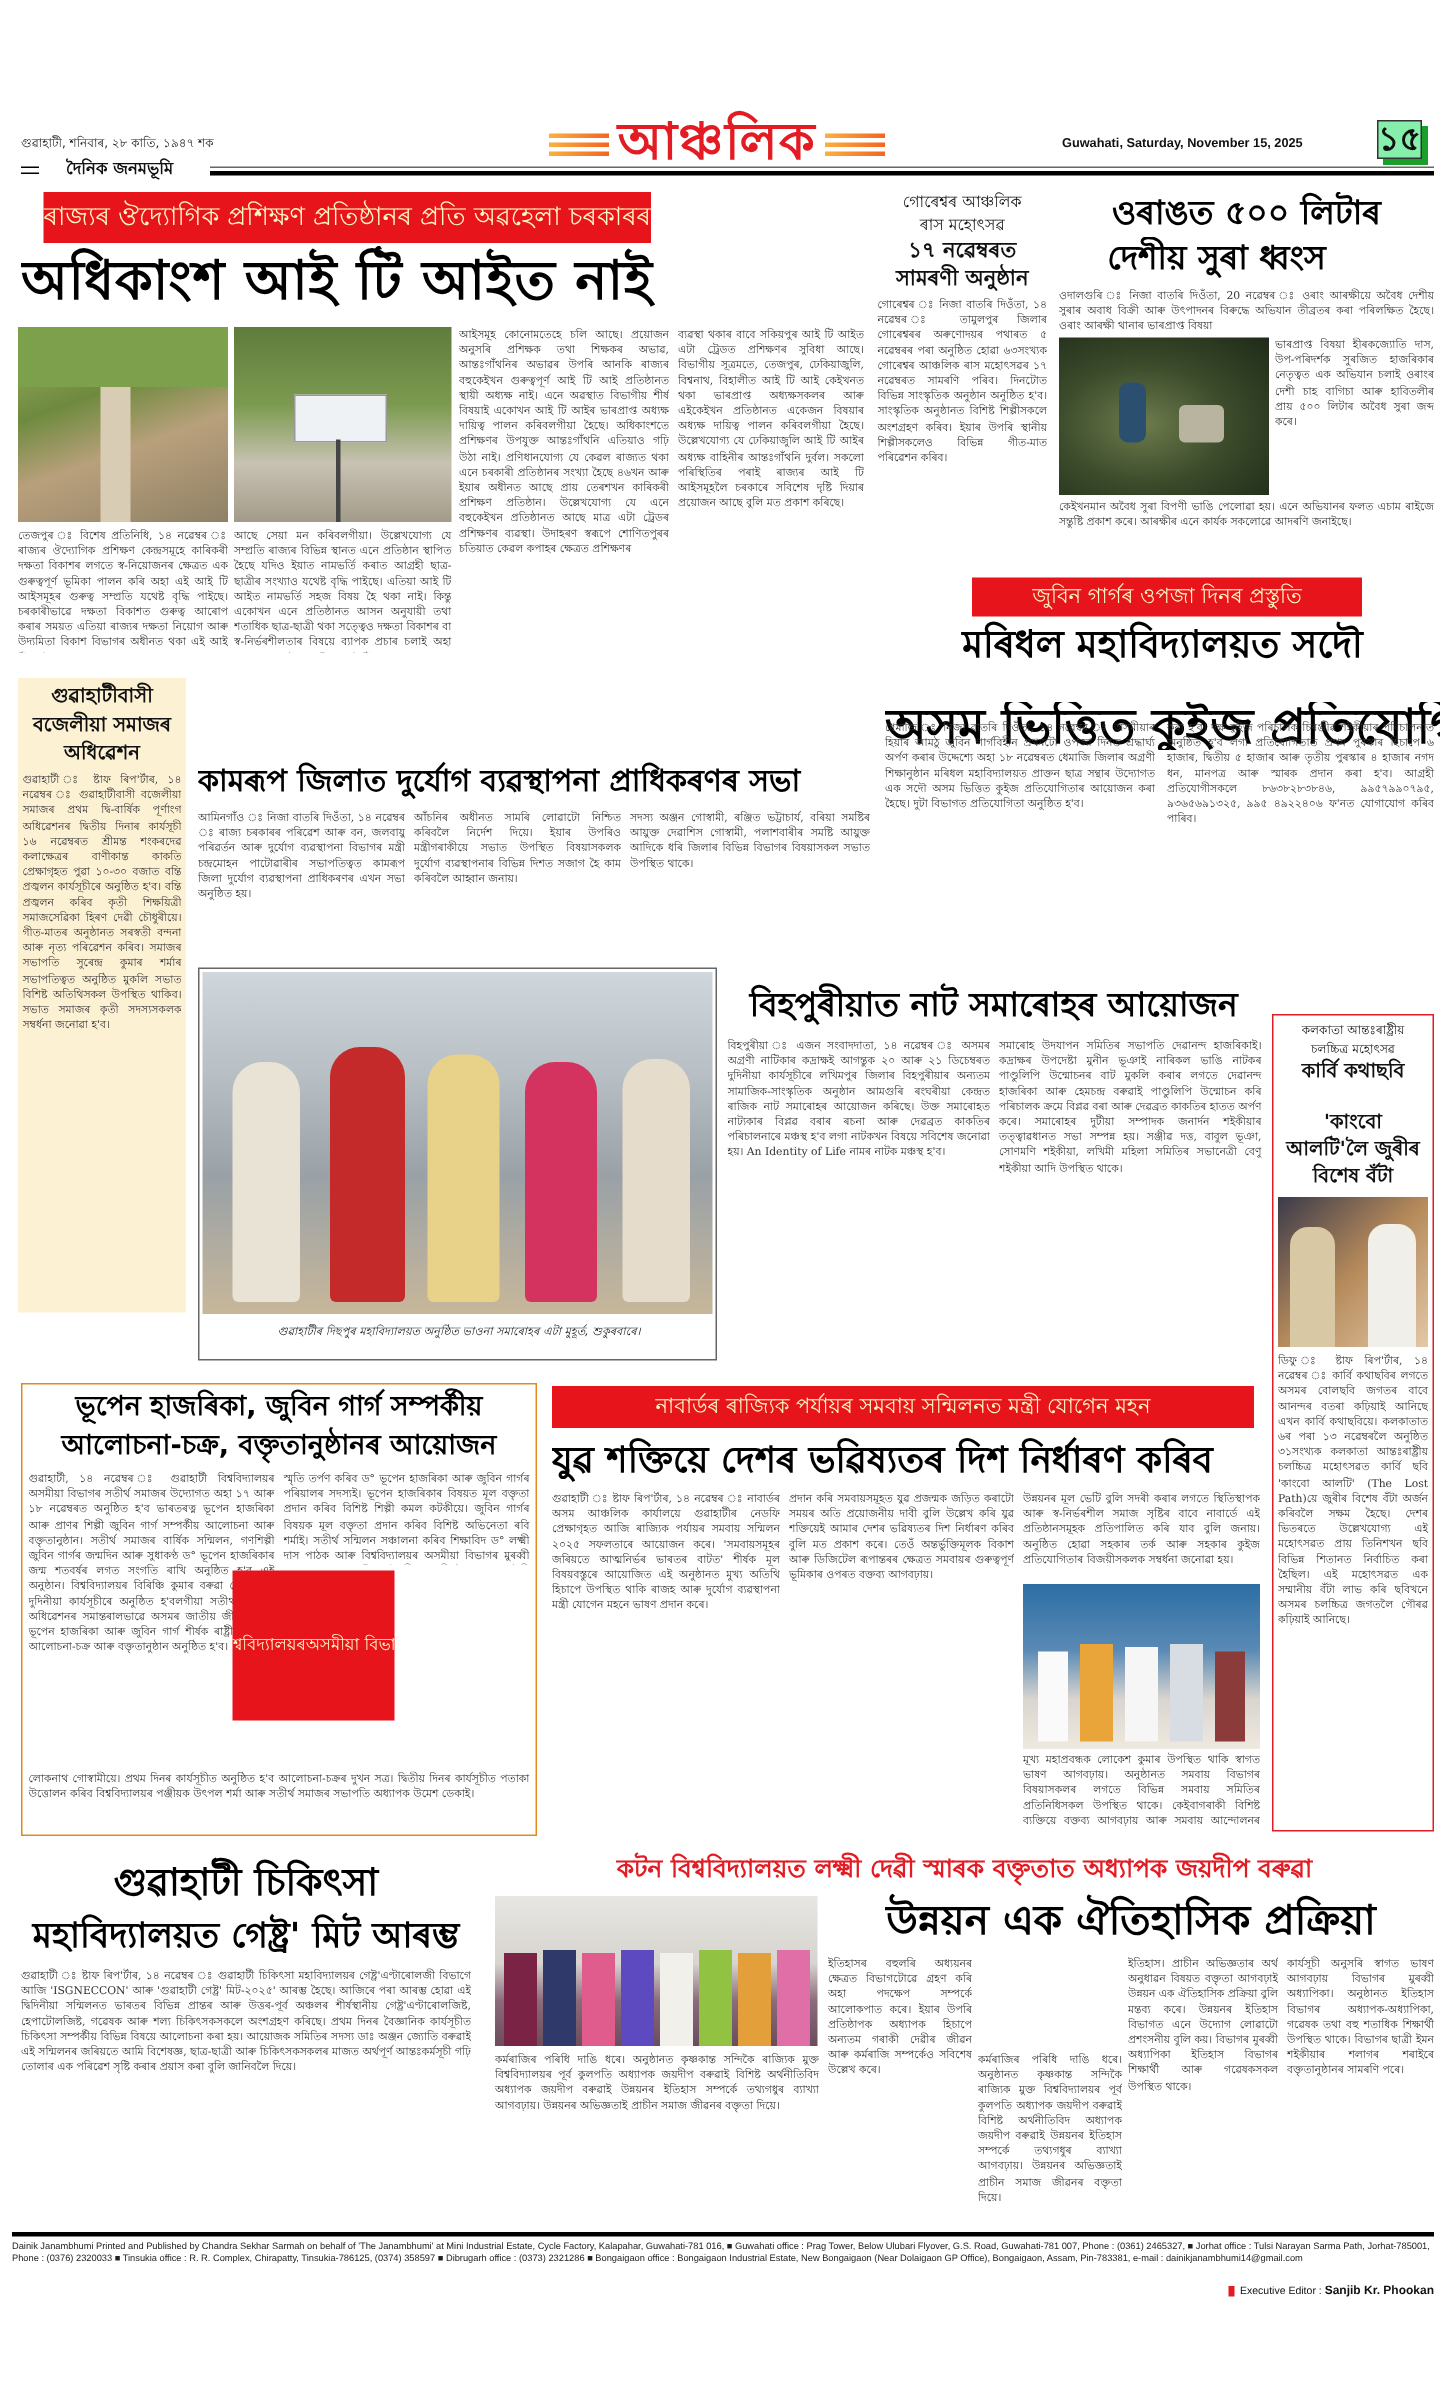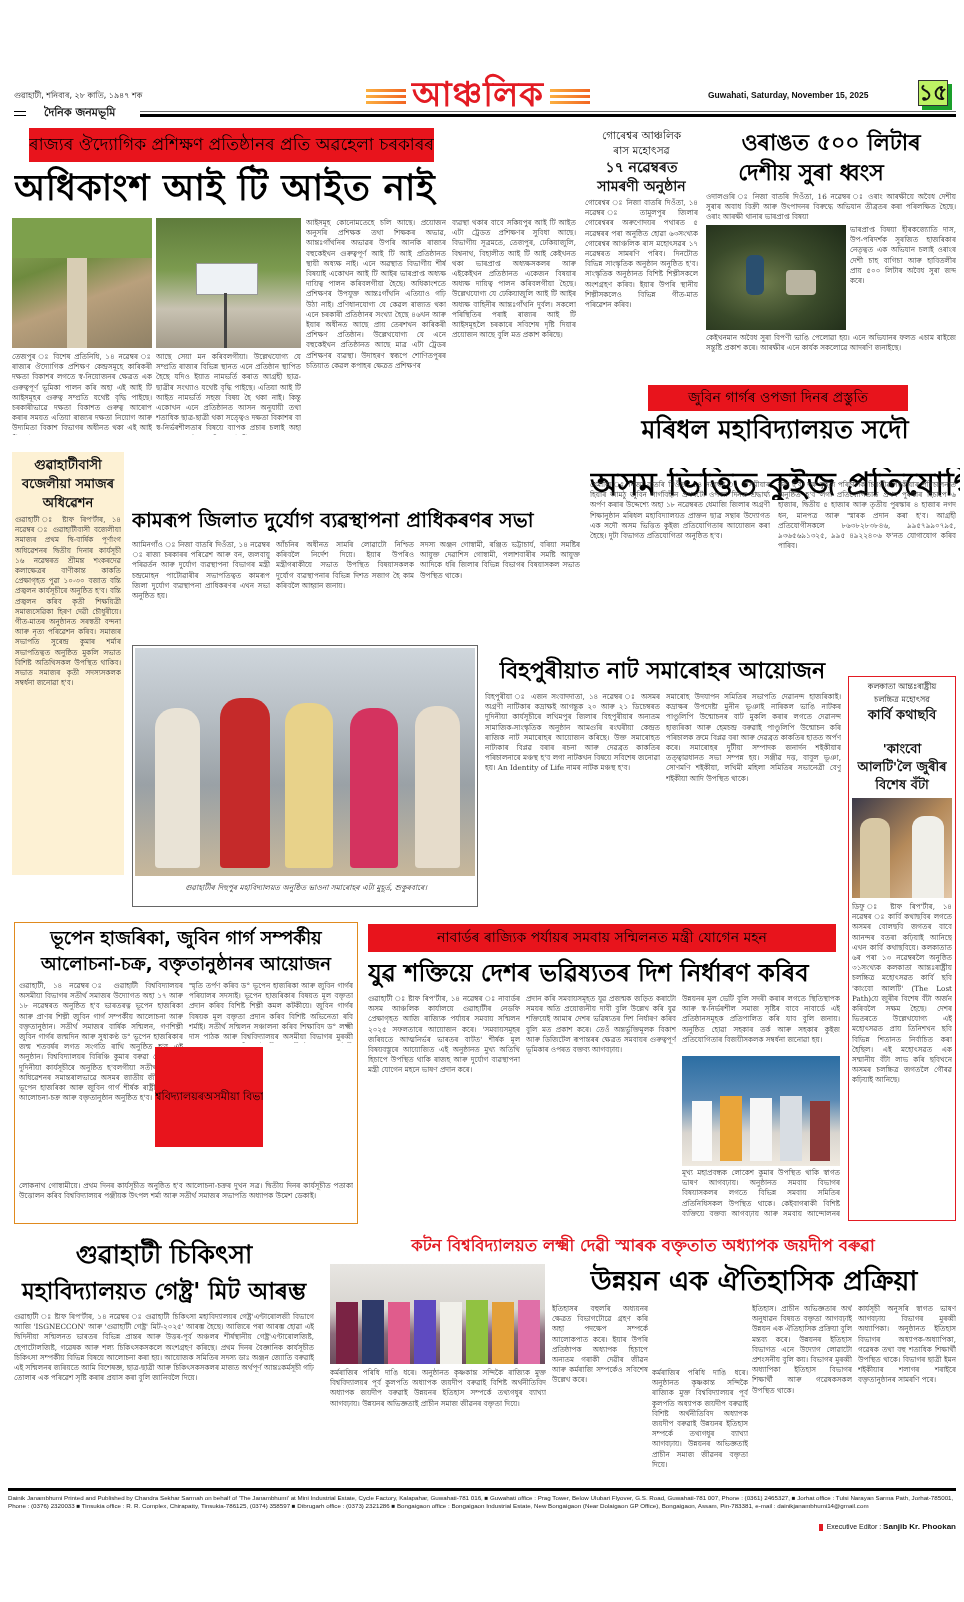--- a/index.html
+++ b/index.html
@@ -1,26 +1,26 @@
 <!DOCTYPE html>
 <html><head>
 <meta charset="utf-8">
 <style>
   html,body{margin:0;padding:0;background:#fff;}
   body{width:964px;height:1602px;position:relative;overflow:hidden;font-family:"DejaVu Sans",sans-serif;color:#111;}
   .abs{position:absolute;}
   .txt{font-family:"DejaVu Serif",serif;font-size:7.2px;line-height:10.2px;color:#333;text-align:justify;overflow:hidden;}
   .hl{font-family:"DejaVu Sans",sans-serif;font-weight:bold;color:#000;white-space:nowrap;overflow:hidden;}
-  .red-banner{background:#e8141c;color:#000000;font-family:"DejaVu Sans",sans-serif;display:flex;align-items:center;justify-content:center;white-space:nowrap;overflow:hidden;}
+  .red-banner{background:#e8141c;color:#fef9c3;font-family:"DejaVu Sans",sans-serif;display:flex;align-items:center;justify-content:center;white-space:nowrap;overflow:hidden;}
   .photo{overflow:hidden;}
   .rule{background:#000;}
   
   .mast-logo{font-family:"DejaVu Sans",sans-serif;font-weight:bold;color:#e31b23;font-size:34px;letter-spacing:1px;}
   .stripe{height:3px;background:linear-gradient(90deg,#fbb040,#f26522);margin:3px 0;}
-  .pagenum{border:1px solid #333;background:#bef264;font-weight:bold;font-size:22px;display:flex;align-items:center;justify-content:center;box-shadow:4px 4px 0 #1a9f2b;}
+  .pagenum{border:1px solid #333;background:#86efac;font-weight:bold;font-size:22px;display:flex;align-items:center;justify-content:center;box-shadow:4px 4px 0 #1a9f2b;}
 </style>
 </head>
 <body>
 
 <div class="abs" style="left:8px;top:80px;width:948px;height:42px;">
   <div class="abs" style="left:6px;top:9px;font-size:8px;color:#222;">গুৱাহাটী, শনিবাৰ, ২৮ কাতি, ১৯৪৭ শক</div>
   <div class="abs" style="left:6px;top:24px;width:330px;display:flex;align-items:center;gap:14px;">
     <span style="display:inline-block;width:12px;height:3px;border-top:1px solid #000;border-bottom:1px solid #000;margin-right:4px;"></span>
     <span style="font-weight:bold;font-size:11px;">দৈনিক জনমভূমি</span>
   </div>
@@ -62,21 +62,21 @@
 <div class="abs" style="left:585px;top:128px;width:113px;height:240px;text-align:center;">
   <div style="font-size:10.5px;line-height:15px;">গোৰেশ্বৰ আঞ্চলিক</div>
   <div style="font-size:10.5px;line-height:15px;">ৰাস মহোৎসৱ</div>
   <div style="font-size:14px;font-weight:bold;line-height:19px;">১৭ নৱেম্বৰত</div>
   <div style="font-size:14px;font-weight:bold;line-height:19px;">সামৰণী অনুষ্ঠান</div>
   <div class="txt" style="height:165px;margin-top:2px;">গোৰেশ্বৰ ঃ নিজা বাতৰি দিওঁতা, ১৪ নৱেম্বৰ ঃ তামুলপুৰ জিলাৰ গোৰেশ্বৰৰ অৰুণোদয়ৰ পথাৰত ৫ নৱেম্বৰৰ পৰা অনুষ্ঠিত হোৱা ৬৩সংখ্যক গোৰেশ্বৰ আঞ্চলিক ৰাস মহোৎসৱৰ ১৭ নৱেম্বৰত সামৰণি পৰিব। দিনটোত বিভিন্ন সাংস্কৃতিক অনুষ্ঠান অনুষ্ঠিত হ'ব। সাংস্কৃতিক অনুষ্ঠানত বিশিষ্ট শিল্পীসকলে অংশগ্ৰহণ কৰিব। ইয়াৰ উপৰি স্থানীয় শিল্পীসকলেও বিভিন্ন গীত-মাত পৰিৱেশন কৰিব।</div>
 </div>
 
 <div class="abs hl" style="left:706px;top:128px;width:250px;font-size:22px;line-height:30px;text-align:center;">ওৰাঙত ৫০০ লিটাৰ</div>
 <div class="abs hl" style="left:686px;top:158px;width:250px;font-size:22px;line-height:30px;text-align:center;">দেশীয় সুৰা ধ্বংস</div>
-<div class="abs txt" style="left:706px;top:192px;width:250px;height:31px;">ওদালগুৰি ঃ নিজা বাতৰি দিওঁতা, 16 নৱেম্বৰ ঃ ওৰাং আৰক্ষীয়ে অবৈধ দেশীয় সুৰাৰ অবাধ বিক্ৰী আৰু উৎপাদনৰ বিৰুদ্ধে অভিযান তীব্ৰতৰ কৰা পৰিলক্ষিত হৈছে। ওৰাং আৰক্ষী থানাৰ ভাৰপ্ৰাপ্ত বিষয়া</div>
+<div class="abs txt" style="left:706px;top:192px;width:250px;height:31px;">ওদালগুৰি ঃ নিজা বাতৰি দিওঁতা, 20 নৱেম্বৰ ঃ ওৰাং আৰক্ষীয়ে অবৈধ দেশীয় সুৰাৰ অবাধ বিক্ৰী আৰু উৎপাদনৰ বিৰুদ্ধে অভিযান তীব্ৰতৰ কৰা পৰিলক্ষিত হৈছে। ওৰাং আৰক্ষী থানাৰ ভাৰপ্ৰাপ্ত বিষয়া</div>
 <div class="abs photo" style="left:706px;top:225px;width:140px;height:105px;background:radial-gradient(ellipse at 40% 55%,#6d7b4c 0%,#3a4a2a 50%,#1e2a18 100%);">
   <div style="position:absolute;left:40px;top:30px;width:18px;height:40px;background:#2a4f6f;border-radius:6px;"></div>
   <div style="position:absolute;left:80px;top:45px;width:30px;height:25px;background:#b9b4a0;border-radius:4px;"></div>
 </div>
 <div class="abs txt" style="left:850px;top:225px;width:106px;height:105px;">ভাৰপ্ৰাপ্ত বিষয়া হীৰকজ্যোতি দাস, উপ-পৰিদৰ্শক সুৰজিত হাজৰিকাৰ নেতৃত্বত এক অভিযান চলাই ওৰাংৰ দেশী চাহ বাগিচা আৰু হাবিতলীৰ প্ৰায় ৫০০ লিটাৰ অবৈধ সুৰা জব্দ কৰে।</div>
 <div class="abs txt" style="left:706px;top:333px;width:250px;height:31px;">কেইখনমান অবৈধ সুৰা বিপণী ভাঙি পেলোৱা হয়। এনে অভিযানৰ ফলত এচাম ৰাইজে সন্তুষ্টি প্ৰকাশ কৰে। আৰক্ষীৰ এনে কাৰ্যক সকলোৱে আদৰণি জনাইছে।</div>
 
 <div class="abs red-banner" style="left:648px;top:385px;width:260px;height:26px;font-size:14px;">জুবিন গাৰ্গৰ ওপজা দিনৰ প্ৰস্তুতি</div>
 <div class="abs hl" style="left:590px;top:414px;width:370px;font-size:25px;line-height:32px;text-align:center;">মৰিধল মহাবিদ্যালয়ত সদৌ</div>
 <div class="abs hl" style="left:590px;top:468px;width:370px;font-size:32px;line-height:32px;text-align:left;">অসম ভিত্তিত কুইজ প্ৰতিযোগিতা</div>

